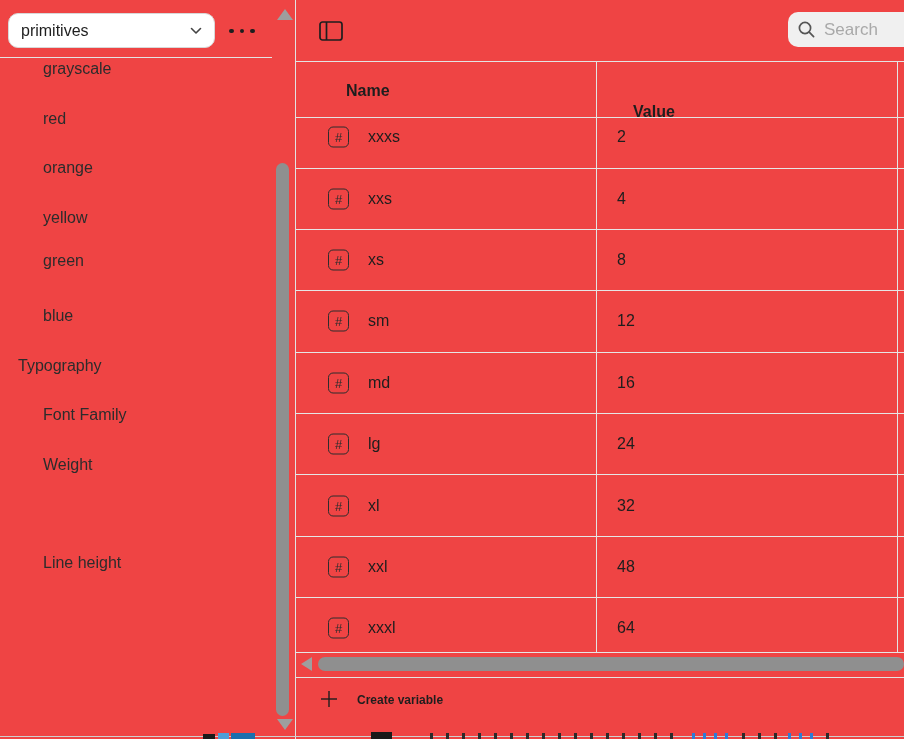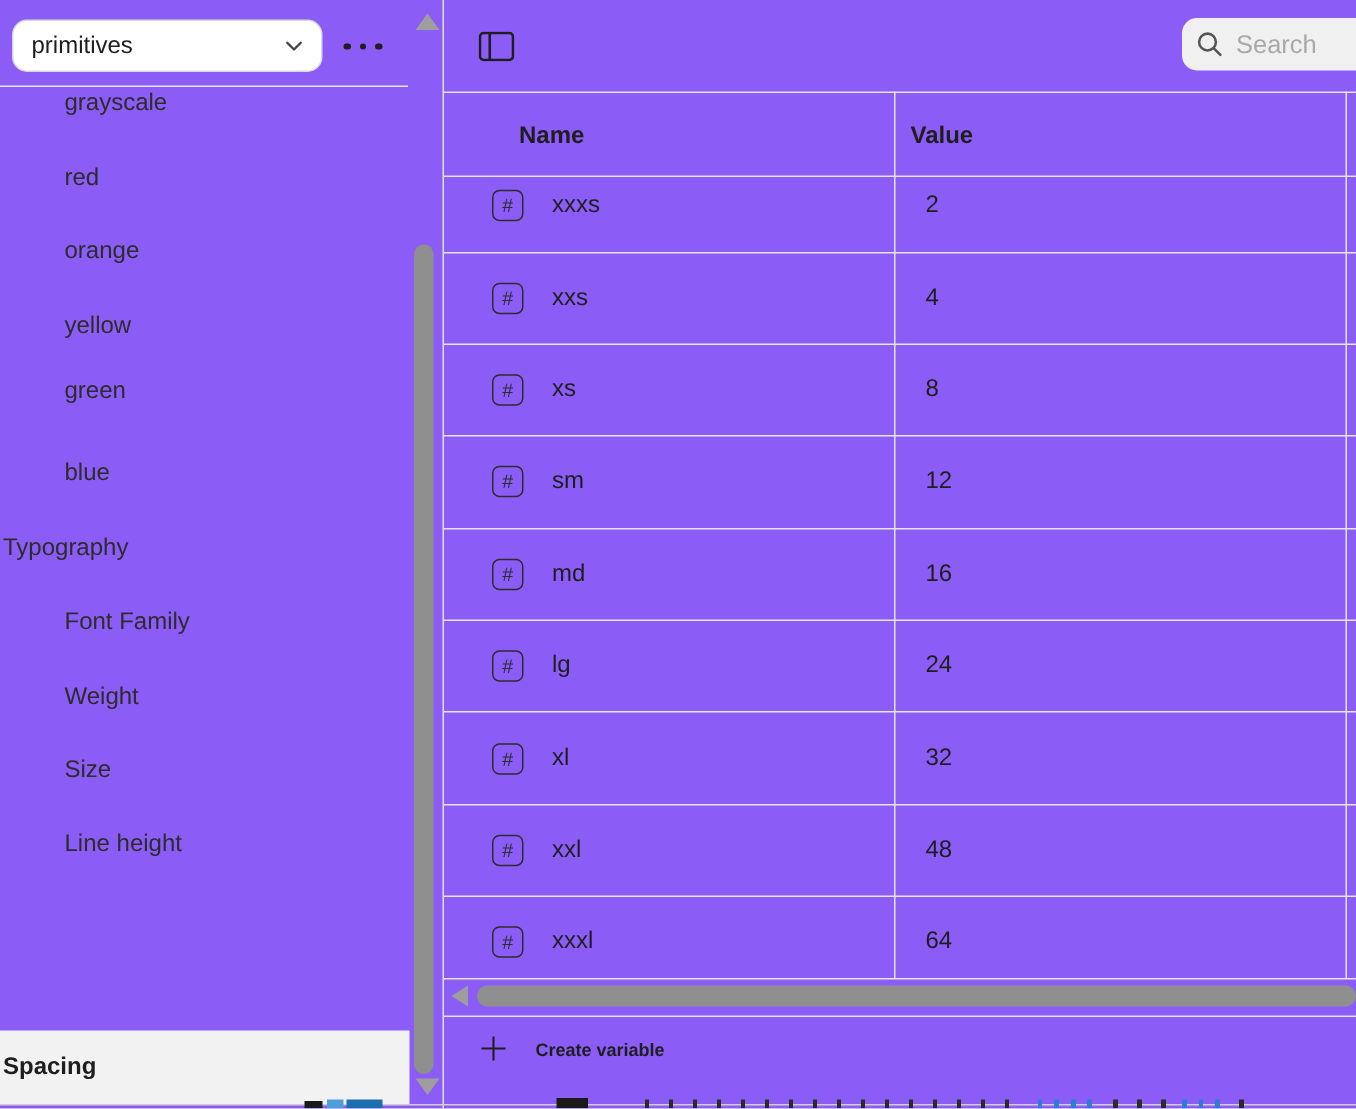--- a/index.html
+++ b/index.html
@@ -1,17 +1,17 @@
 <!DOCTYPE html>
 <html><head>
 <meta charset="utf-8">
 <style>
   html,body{margin:0;padding:0;background:#fff;}
   #app{
-    position:relative;width:904px;height:739px;overflow:hidden;background:#8b5cf6;
+    position:relative;width:904px;height:739px;overflow:hidden;background:#ef4444;
     font-family:"Liberation Sans", sans-serif;color:#1e1e1e;
     -webkit-font-smoothing:antialiased;
   }
   
   .collection-select{
     position:absolute;left:8px;top:13px;width:207px;height:35px;
     border:1px solid #d8d8d8;border-radius:10px;background:#fff;
     display:flex;align-items:center;justify-content:space-between;
     padding:0 12px;box-sizing:border-box;font-size:16px;cursor:default;
   }
@@ -19,21 +19,21 @@
     position:absolute;left:229px;top:27px;width:36px;height:8px;
     display:flex;align-items:center;gap:6px;
   }
   .more-dots i{width:4.5px;height:4.5px;border-radius:50%;background:#1e1e1e;}
   .sidebar-divider{position:absolute;left:0;top:57px;width:272px;height:1px;background:#e4e4e4;}
   .sidebar-vline{position:absolute;left:295px;top:0;width:1px;height:739px;background:#e2e2e2;}
   .sidebar-list{position:absolute;left:0;top:0;width:273px;height:739px;}
   .sitem{position:absolute;left:0;width:273px;height:49.4px;display:flex;align-items:center;
          font-size:16px;color:#2c2c2c;box-sizing:border-box;}
   .sitem.child{padding-left:43px;}
-  .sitem.parent{padding-left:2px;}
+  .sitem.parent{padding-left:18px;}
   .sitem.selected{background:#f2f2f2;font-weight:700;color:#1e1e1e;}
   
   .v-scroll-thumb{position:absolute;left:276px;top:163px;width:13px;height:553px;
                   border-radius:7px;background:#8f8f8f;}
   .arr{position:absolute;width:0;height:0;}
   .arr-up{left:277px;top:9px;border-left:8px solid transparent;border-right:8px solid transparent;
           border-bottom:11px solid #9e9e9e;}
   .arr-down{left:277px;top:719px;border-left:8px solid transparent;border-right:8px solid transparent;
             border-top:11px solid #9e9e9e;}
   
@@ -44,21 +44,21 @@
     background:#f0f0f0;display:flex;align-items:center;padding:0 0 0 9px;box-sizing:border-box;
   }
   .search-box input{
     border:none;outline:none;background:transparent;font-family:"Liberation Sans",sans-serif;
     font-size:17px;color:#1e1e1e;width:90px;margin-left:8px;padding:0;
   }
   .search-box input::placeholder{color:#a9a9a9;}
   
   .col-header{position:absolute;top:82px;font-size:16px;font-weight:700;color:#1e1e1e;}
   .col-header.name{left:318px;margin-left:28px;}
-  .col-header.value{left:607px;}
+  .col-header.value{left:633px;margin-top:21px;}
   .header-divider{position:absolute;left:296px;top:117px;width:608px;height:1px;background:#e4e4e4;}
   .col-vline{position:absolute;top:61px;width:1px;height:591px;background:#e4e4e4;}
   .col-vline.c1{left:596px;}
   .col-vline.c2{left:897px;}
   .rows-clip{position:absolute;left:296px;top:117px;width:608px;height:535px;overflow:hidden;
              border-bottom:1px solid #e6e6e6;box-sizing:content-box;}
   .trow{position:absolute;left:0;width:608px;height:61.4px;border-bottom:1px solid #e6e6e6;
         box-sizing:border-box;background:transparent;}
   .hash{position:absolute;left:32px;top:50%;transform:translateY(-50%);
         width:19px;height:19px;border:1.4px solid #2c2c2c;border-radius:5px;
@@ -123,28 +123,22 @@
   </div>
       <div class="sitem parent" style="top: 341.2px;">
     <span>Typography</span>
   </div>
       <div class="sitem child" style="top: 390.6px;">
     <span>Font Family</span>
   </div>
       <div class="sitem child" style="top: 440px;">
     <span>Weight</span>
   </div>
-      <div class="sitem child" style="top: 489.4px;">
-    <span>Size</span>
-  </div>
       <div class="sitem child" style="top: 538.8px;">
     <span>Line height</span>
-  </div>
-      <div class="sitem parent selected" style="top: 687px;">
-    <span>Spacing</span>
   </div>
     </div>
 
   <div class="sidebar-vline"></div>
   <div class="v-scroll-thumb"></div>
   <div class="arr arr-up"></div>
   <div class="arr arr-down"></div>
 
   <div class="panel-toggle">
     <svg width="24" height="20" viewBox="0 0 24 20">

